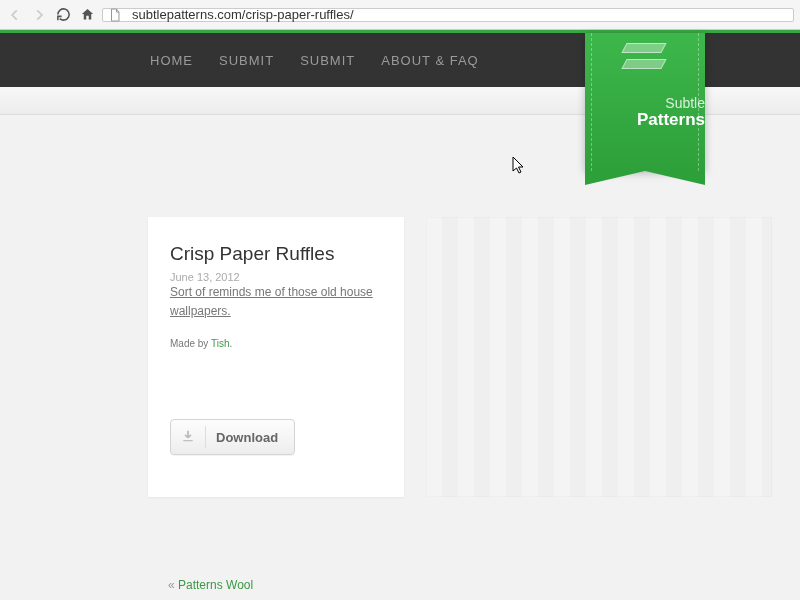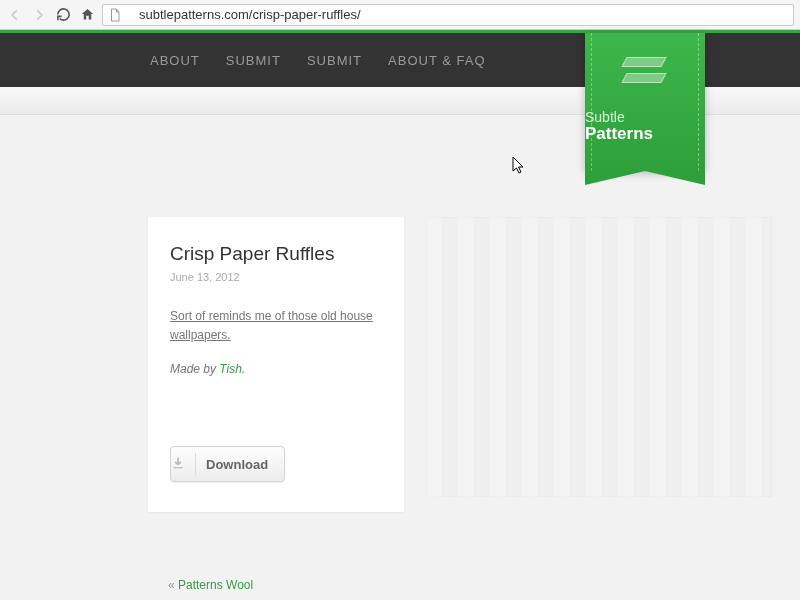--- a/index.html
+++ b/index.html
@@ -23,30 +23,30 @@
     }
     .nav-icon {
       width: 18px; height: 18px;
       display: flex; align-items: center; justify-content: center;
       color: #888;
       cursor: pointer;
     }
     .nav-icon.disabled { color: #ccc; }
     .url-bar {
       flex: 1;
-      height: 22px;
+      height: 14px;
       background: #fff;
       border: 1px solid #ccc;
       border-radius: 2px;
       display: flex;
       align-items: center;
       padding: 0 6px;
       font-size: 13px;
       color: #333;
-      gap: 16px;
+      gap: 9px;
     }
     .page-icon {
       width: 14px; height: 14px;
       color: #999;
     }
     
     .green-strip { height: 3px; background: #37a742; }
     
     .header-nav {
       height: 54px;
@@ -65,22 +65,22 @@
     }
     
     .ribbon {
       position: absolute;
       top: 33px;
       right: 95px;
       width: 120px;
       height: 138px;
       background: linear-gradient(to bottom, #3db74b, #2ea03a);
       z-index: 10;
-      text-align: left;
-      padding-top: 18px;
+      text-align: right;
+      padding-top: 4px;
       box-shadow: 0 2px 8px rgba(0,0,0,0.25);
     }
     .ribbon::before, .ribbon::after {
       content: '';
       position: absolute;
       bottom: -14px;
       width: 0; height: 0;
       border-top: 14px solid #2ea03a;
     }
     .ribbon::before {
@@ -144,44 +144,42 @@
     }
     .card h1 {
       font-size: 19px;
       color: #333;
       font-weight: 400;
       margin-bottom: 6px;
     }
     .card .date {
       font-size: 11px;
       color: #aaa;
-      margin-bottom: 24px;
     }
     .card .desc {
       font-size: 12px;
       color: #777;
       line-height: 1.55;
       margin-bottom: 18px;
       text-decoration: underline;
     }
     .card .madeby {
-      font-size: 12px;
+      font-size: 10px;
       color: #777;
-      font-style: italic;
     }
     .card .madeby a { color: #3a9a45; text-decoration: none; }
     .download-btn {
       margin-top: 70px;
       display: inline-flex;
       align-items: center;
       height: 36px;
       background: linear-gradient(#fdfdfd,#ededed);
       border: 1px solid #d4d4d4;
       border-radius: 4px;
-      padding: 0 16px 0 0;
+      padding: 0 16px 0 10px;
       cursor: pointer;
       box-shadow: 0 1px 1px rgba(0,0,0,0.05);
       font-size: 13px;
       color: #666;
       font-weight: 600;
       gap: 10px;
     }
     .download-btn .divider {
       width: 1px; height: 22px;
       background: #ddd;
@@ -248,21 +246,21 @@
           <path d="M15 2v6h5"></path>
         </svg>
     </span>
     <span>subtlepatterns.com/crisp-paper-ruffles/</span>
   </div>
 </div>
 
 <div class="green-strip"></div>
 
 <div class="header-nav">
-  <a href="#">ABOUT</a>
+  <a href="#">HOME</a>
   <a href="#">SUBMIT</a>
   <a href="#">SUBMIT</a>
   <a href="#">ABOUT &amp; FAQ</a>
 </div>
 
 <div class="ribbon">
   <div class="ribbon-stitch left"></div>
   <div class="ribbon-stitch right"></div>
   <div class="ribbon-logo">
     <div class="bar b1"></div>

